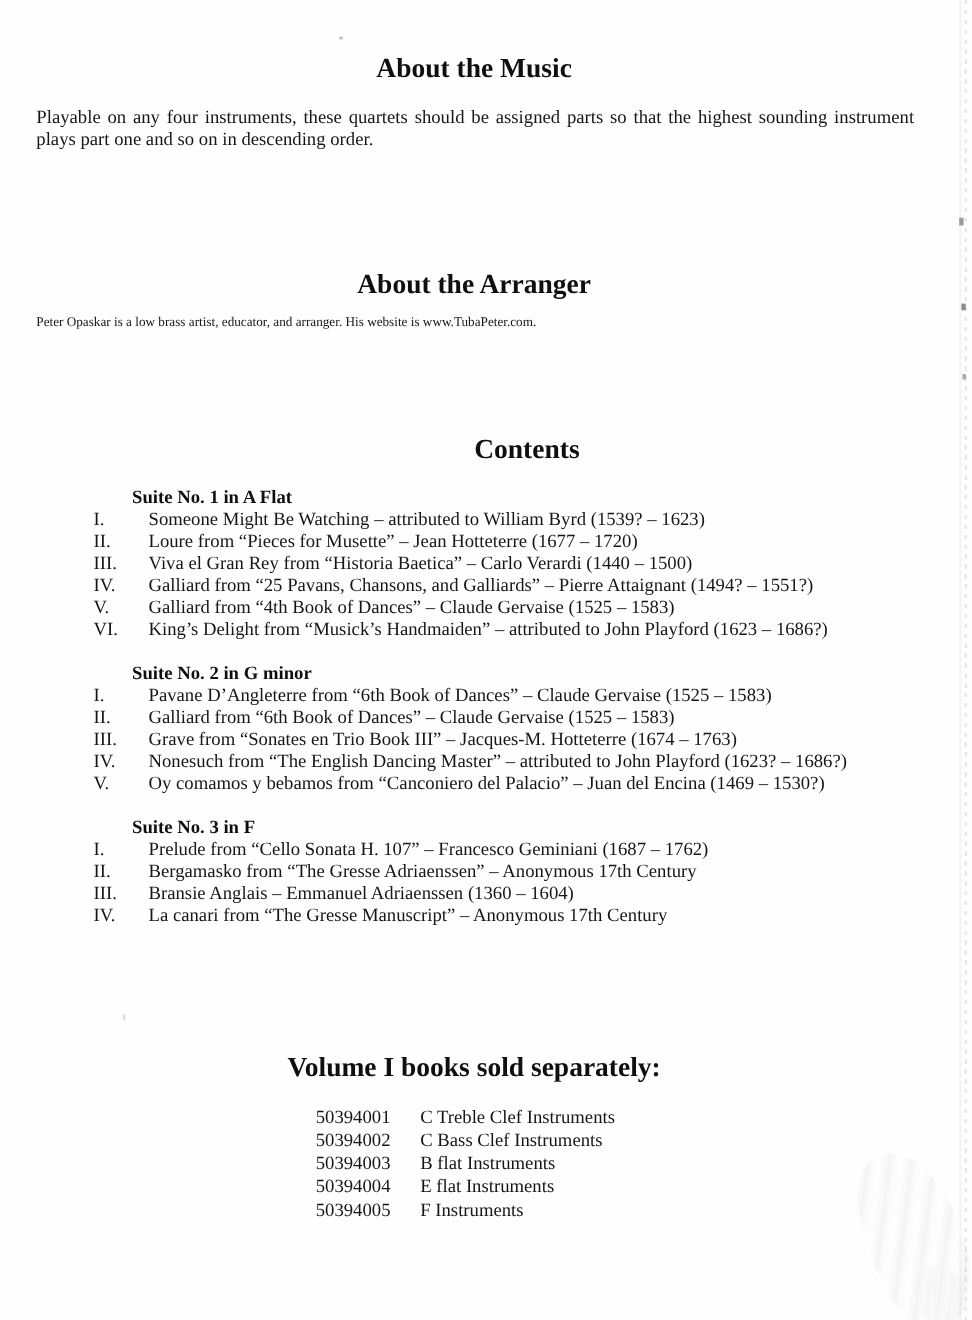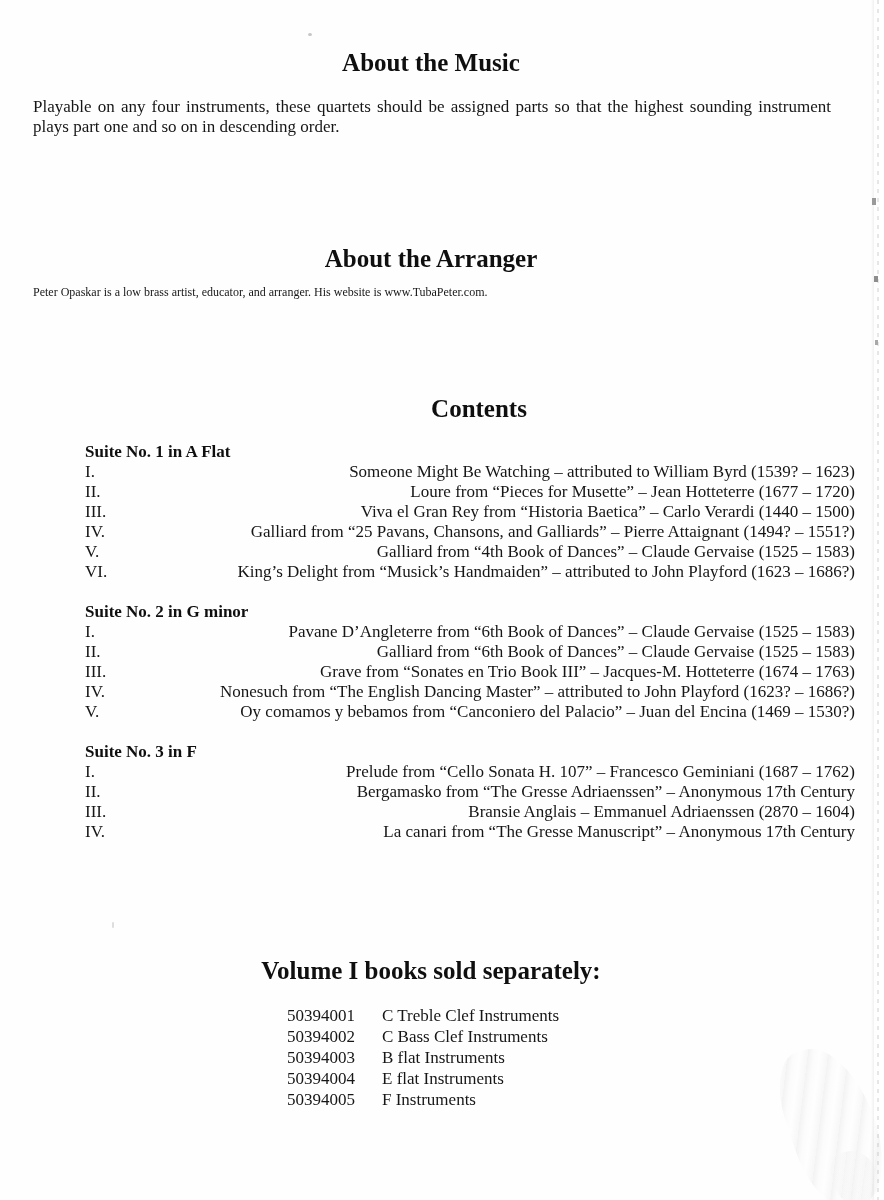--- a/index.html
+++ b/index.html
@@ -40,27 +40,28 @@
   .suite {
     position: absolute;
     left: 85px;
     width: 770px;
     font-size: 17px;
     line-height: 20px;
   }
   .suite-heading {
     font-weight: bold;
     color: #0f0f0f;
+    margin-left: 35px;
   }
   .toc-row { display: flex; }
   .toc-numeral {
     flex: 0 0 50px;
     width: 50px;
   }
-  .toc-text { flex: 1 1 auto; white-space: nowrap; text-align: right; }
+  .toc-text { flex: 1 1 auto; white-space: nowrap; }
   .books {
     position: absolute;
     left: 287px;
     width: 500px;
     font-size: 17px;
     line-height: 21px;
   }
   .book-row { display: flex; }
   .book-catalog { flex: 0 0 95px; width: 95px; }
   .book-label { flex: 1 1 auto; white-space: nowrap; }
@@ -177,21 +178,21 @@
     <div class="toc-row">
       <span class="toc-numeral">I.</span>
       <span class="toc-text">Prelude from “Cello Sonata H. 107” – Francesco Geminiani (1687 – 1762)</span>
     </div>
     <div class="toc-row">
       <span class="toc-numeral">II.</span>
       <span class="toc-text">Bergamasko from “The Gresse Adriaenssen” – Anonymous 17th Century</span>
     </div>
     <div class="toc-row">
       <span class="toc-numeral">III.</span>
-      <span class="toc-text">Bransie Anglais – Emmanuel Adriaenssen (2870 – 1604)</span>
+      <span class="toc-text">Bransie Anglais – Emmanuel Adriaenssen (1360 – 1604)</span>
     </div>
     <div class="toc-row">
       <span class="toc-numeral">IV.</span>
       <span class="toc-text">La canari from “The Gresse Manuscript” – Anonymous 17th Century</span>
     </div>
   </div>
 
   <div class="center-head" style="top:960px;">Volume I books sold separately:</div>
 
   <div class="books" style="top:1005px;">

